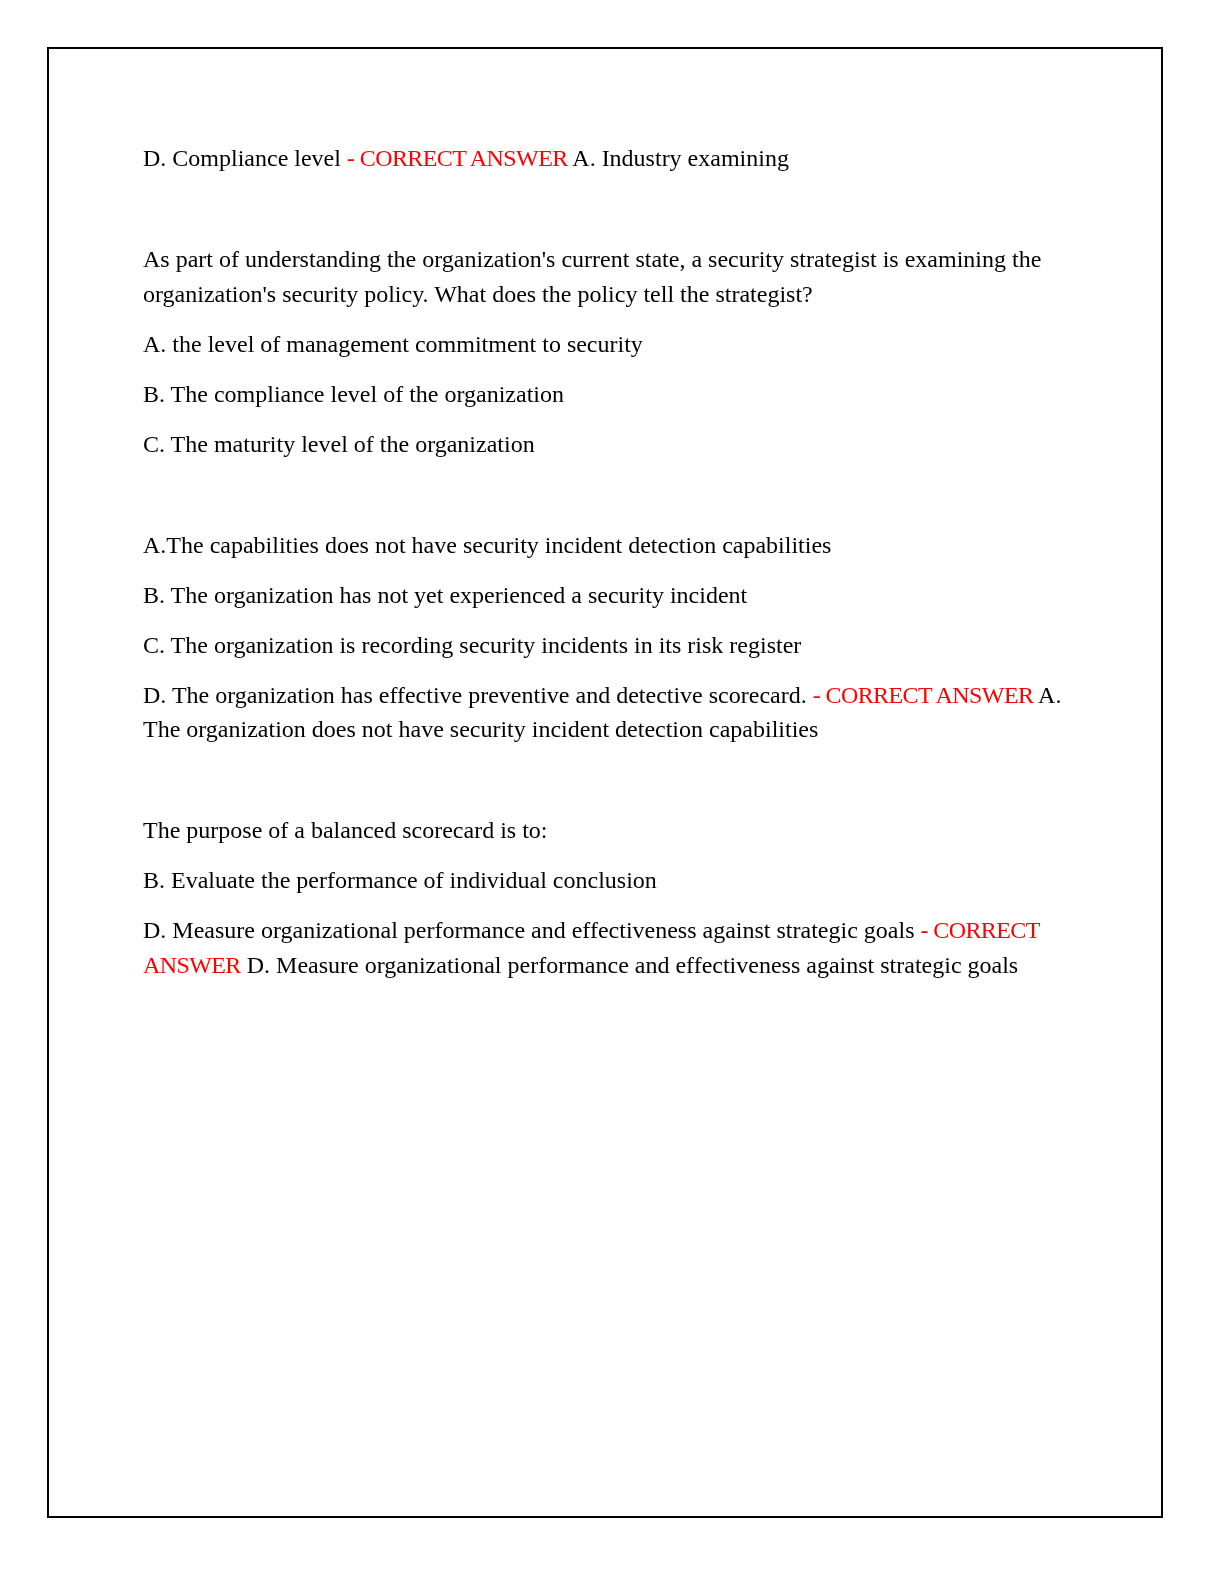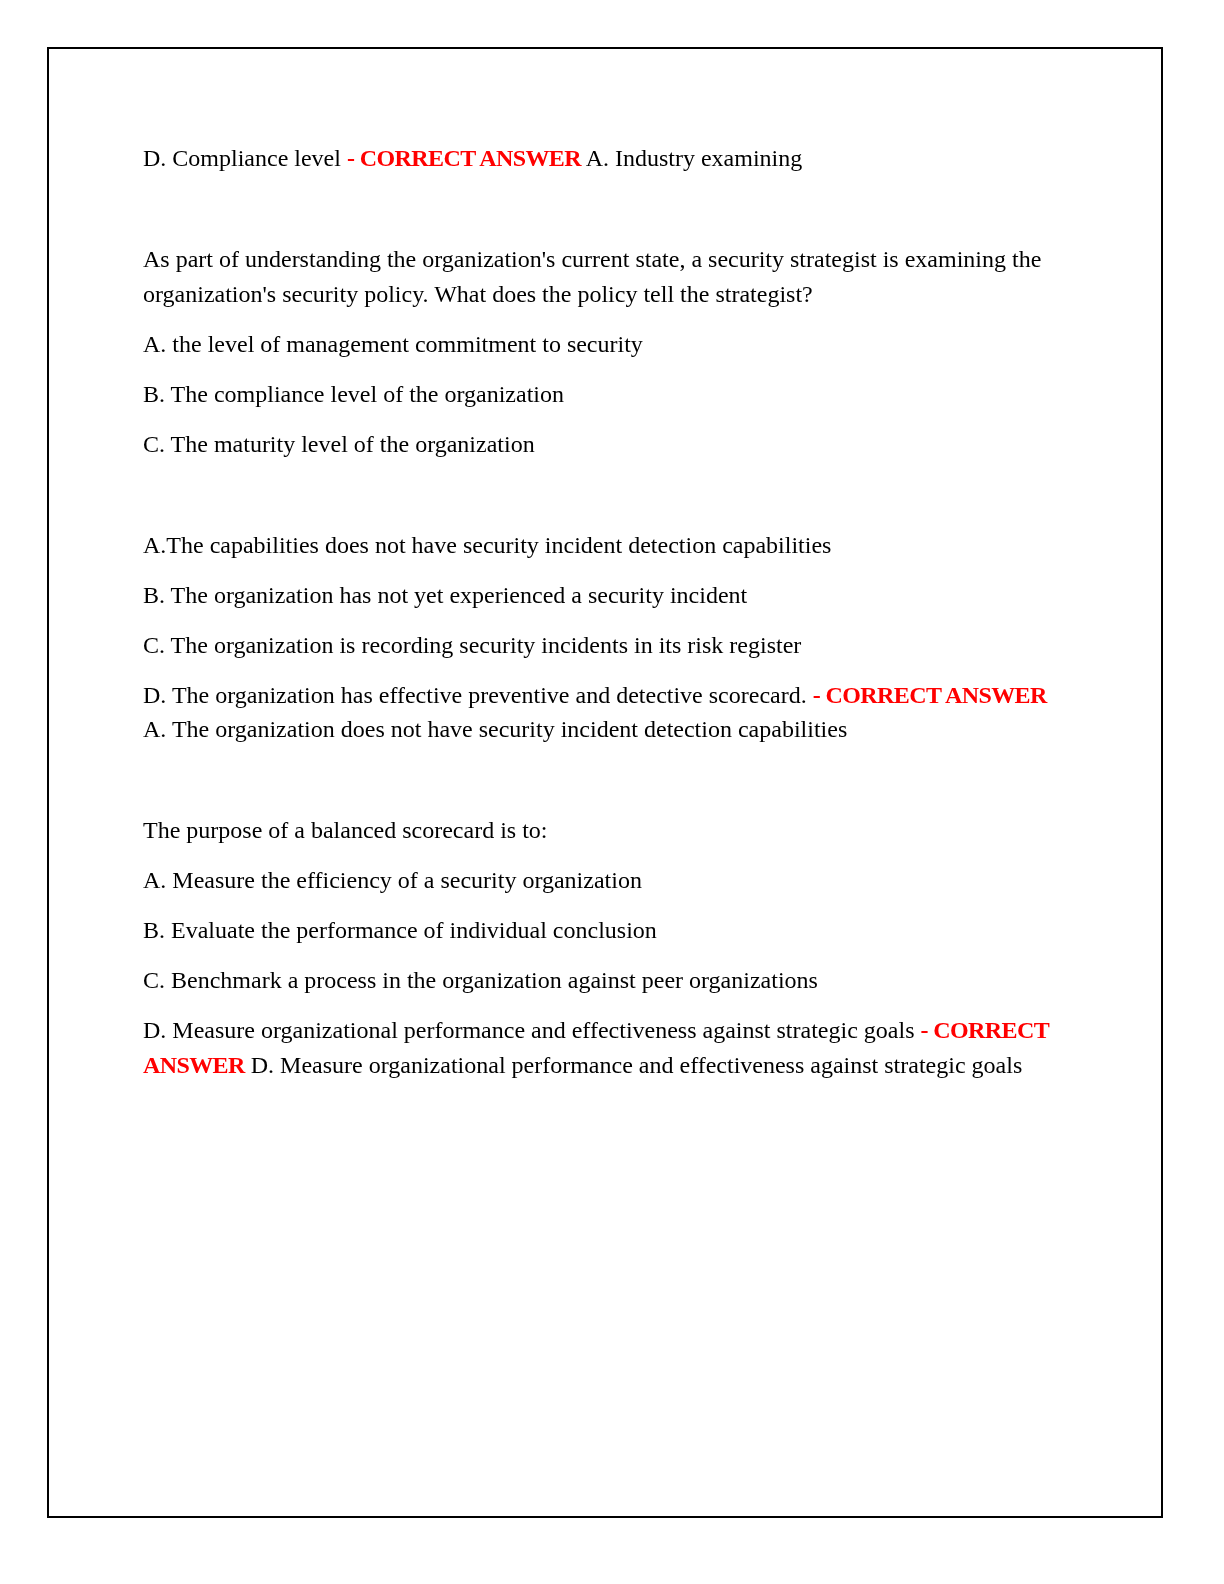--- a/index.html
+++ b/index.html
@@ -36,21 +36,21 @@
       margin: 0 0 15.5px 0;
     }
     .question-block {
       margin-top: 0;
     }
     .gap {
       height: 51px;
     }
     .answer-key {
       color: #ff0000;
-      font-weight: bold;
+      font-weight: normal;
       letter-spacing: -0.6px;
       text-align: right;
     }
   </style>
 </head>
 <body>
 
 <div class="page-border"></div>
 
 <div class="content">
@@ -74,19 +74,17 @@
     <p class="para">A.The capabilities does not have security incident detection capabilities</p>
     <p class="para">B. The organization has not yet experienced a security incident</p>
     <p class="para">C. The organization is recording security incidents in its risk register</p>
     <p class="para"><span>D. The organization has effective preventive and detective scorecard.</span> <span class="answer-key" style="color: rgb(255, 0, 0);">- CORRECT ANSWER</span> <span>A. The organization does not have security incident detection capabilities</span></p>
   </div>
 
   <div class="gap"></div>
 
   <div class="question-block">
     <p class="para">The purpose of a balanced scorecard is to:</p>
-    <p class="para">A. Measure the efficiency of a security organization</p>
     <p class="para">B. Evaluate the performance of individual conclusion</p>
-    <p class="para">C. Benchmark a process in the organization against peer organizations</p>
     <p class="para"><span>D. Measure organizational performance and effectiveness against strategic goals</span> <span class="answer-key" style="color: rgb(255, 0, 0);">- CORRECT ANSWER</span> <span>D. Measure organizational performance and effectiveness against strategic goals</span></p>
   </div>
 
 </div>
 
 </body></html>

